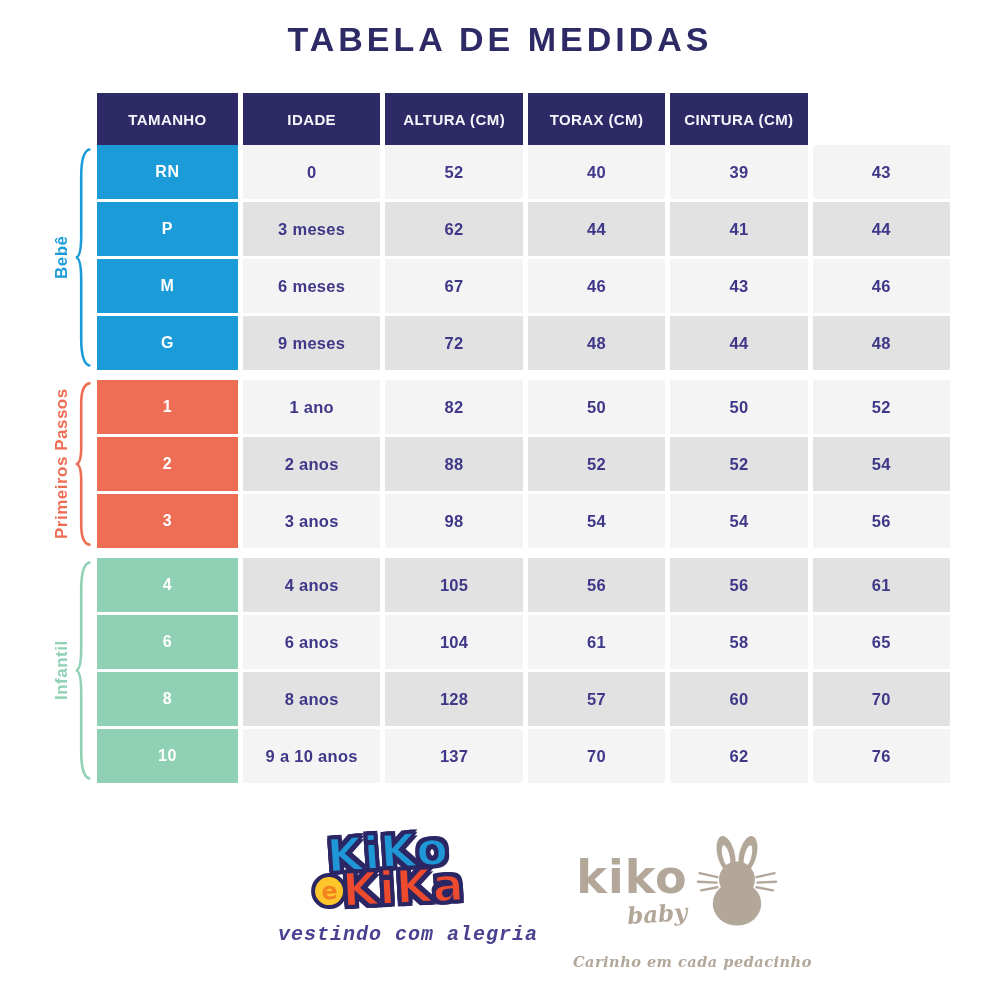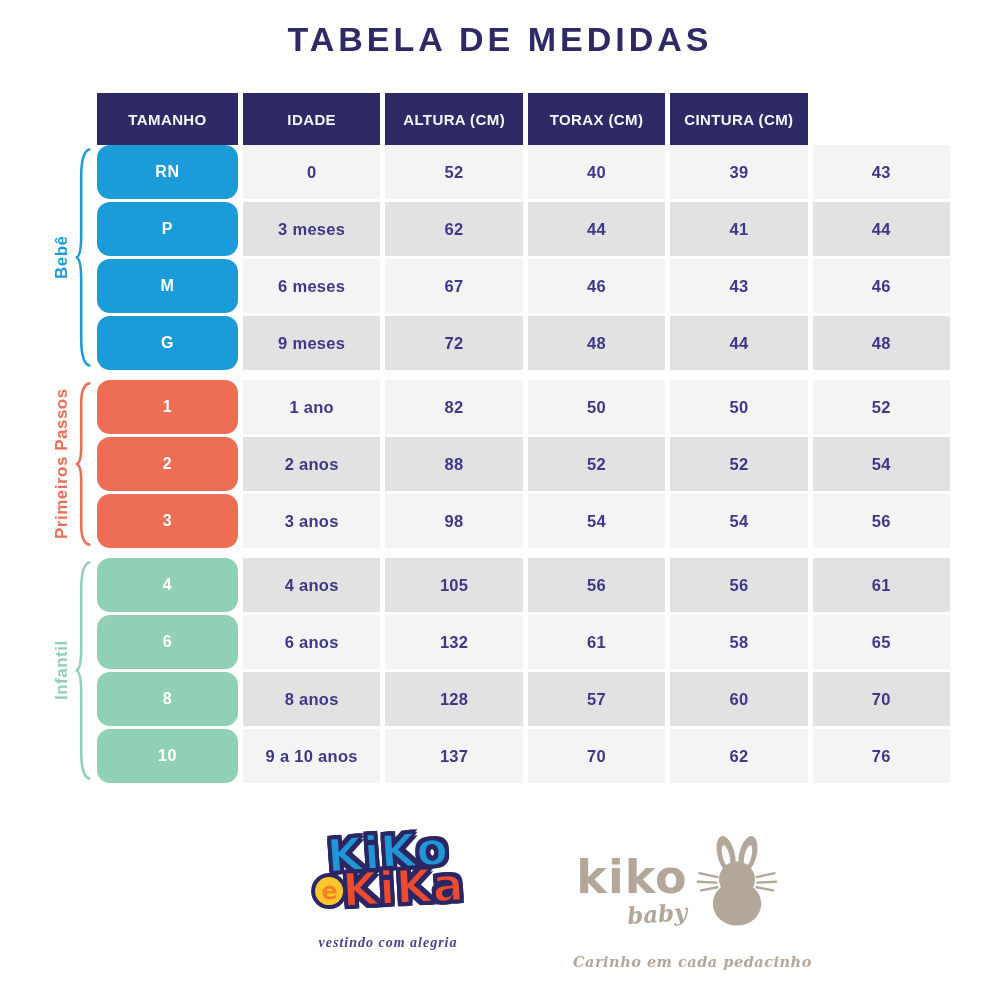--- a/index.html
+++ b/index.html
@@ -34,21 +34,21 @@
   .group{position:relative;margin-bottom:10px;}
   .group:last-child{margin-bottom:0;}
   .row{height:54px;margin-bottom:3px;}
   .row:last-child{margin-bottom:0;}
   .cell{
     display:flex;align-items:center;justify-content:center;
     font-weight:700;font-size:16.5px;color:var(--cell-text);letter-spacing:.3px;
   }
   .cell.light{background:var(--row-light);}
   .cell.dark{background:var(--row-dark);}
-  .cell.size{color:#fff;font-size:16px;letter-spacing:.6px;border-radius:13px;}
+  .cell.size{color:#fff;font-size:16px;letter-spacing:.6px;}
   .g0 .cell.size{background:var(--blue);}
   .g1 .cell.size{background:var(--coral);}
   .g2 .cell.size{background:var(--mint);}
   
   .rail{position:absolute;left:-45px;top:0;bottom:0;width:40px;}
   .brace{position:absolute;right:0;top:0;width:18px;height:100%;overflow:visible;}
   .brace path{fill:none;stroke-width:2.6;stroke-linecap:round;vector-effect:non-scaling-stroke;}
   .g0 .brace path{stroke:var(--blue);}
   .g1 .brace path{stroke:var(--coral);}
   .g2 .brace path{stroke:var(--mint);}
@@ -76,22 +76,22 @@
   .kk-e{
     width:36px;height:36px;border-radius:50%;background:#ffc62b;border:4px solid #2b2664;
     color:#f58220;font-weight:800;font-size:24px;line-height:28px;text-align:center;
     margin-right:-5px;position:relative;z-index:2;font-family:"DejaVu Sans",sans-serif;
   }
   .kk-kika{
     font-family:"DejaVu Sans",sans-serif;font-size:46px;font-weight:800;line-height:1;
     color:#ee4b2e;letter-spacing:1px;
   }
   .kk-tagline{
-    margin-top:24px;font-family:Liberation Serif, serif;font-style:italic;font-weight:700;
-    color:#4a4190;font-size:14px;letter-spacing:1px;white-space:nowrap;
+    margin-top:12px;font-family:Liberation Mono, monospace;font-style:italic;font-weight:700;
+    color:#4a4190;font-size:20px;letter-spacing:1px;white-space:nowrap;
   }
   .logo-kb{width:210px;text-align:center;color:var(--taupe);}
   .kb-top{display:flex;align-items:flex-end;justify-content:center;gap:6px;}
   .kb-words{display:flex;flex-direction:column;align-items:center;padding-bottom:6px;}
   .kb-kiko{
     font-family:"DejaVu Sans",sans-serif;font-size:46px;font-weight:800;line-height:.9;
     letter-spacing:1px;color:var(--taupe);
   }
   .kb-baby{
     font-family:"DejaVu Serif",serif;font-style:italic;font-weight:700;font-size:23px;
@@ -205,21 +205,21 @@
         <div class="cell size">4</div>
         <div class="cell dark">4 anos</div>
         <div class="cell dark">105</div>
         <div class="cell dark">56</div>
         <div class="cell dark">56</div>
         <div class="cell dark">61</div>
       </div>
       <div class="row">
         <div class="cell size">6</div>
         <div class="cell light">6 anos</div>
-        <div class="cell light">132</div>
+        <div class="cell light">104</div>
         <div class="cell light">61</div>
         <div class="cell light">58</div>
         <div class="cell light">65</div>
       </div>
       <div class="row">
         <div class="cell size">8</div>
         <div class="cell dark">8 anos</div>
         <div class="cell dark">128</div>
         <div class="cell dark">57</div>
         <div class="cell dark">60</div>

